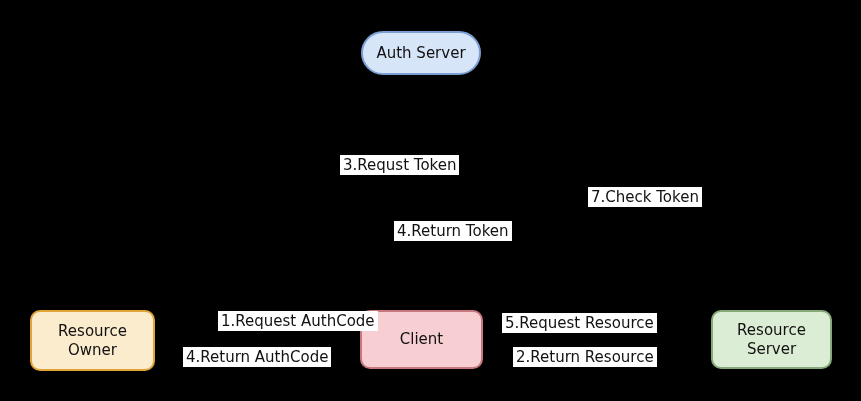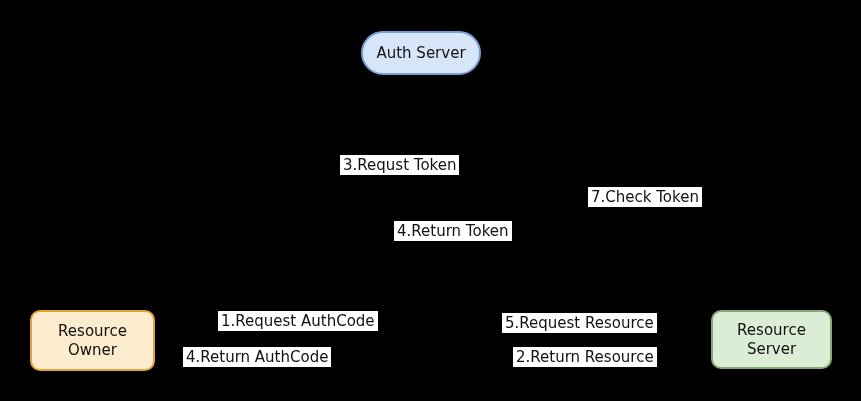--- a/index.html
+++ b/index.html
@@ -69,20 +69,23 @@
 
   <div class="node node-auth-server">
     <span>Auth Server</span>
   </div>
 
   <div class="node node-resource-owner">
     <span>Resource</span>
     <span>Owner</span>
   </div>
 
+  <div class="node node-client">
+    <span>Client</span>
+  </div>
 
   <div class="node node-resource-server">
     <span>Resource</span>
     <span>Server</span>
   </div>
 
   <div class="edge-label label-step1">1.Request AuthCode</div>
   <div class="edge-label label-step2">4.Return AuthCode</div>
   <div class="edge-label label-step3">3.Requst Token</div>
   <div class="edge-label label-step4">4.Return Token</div>

